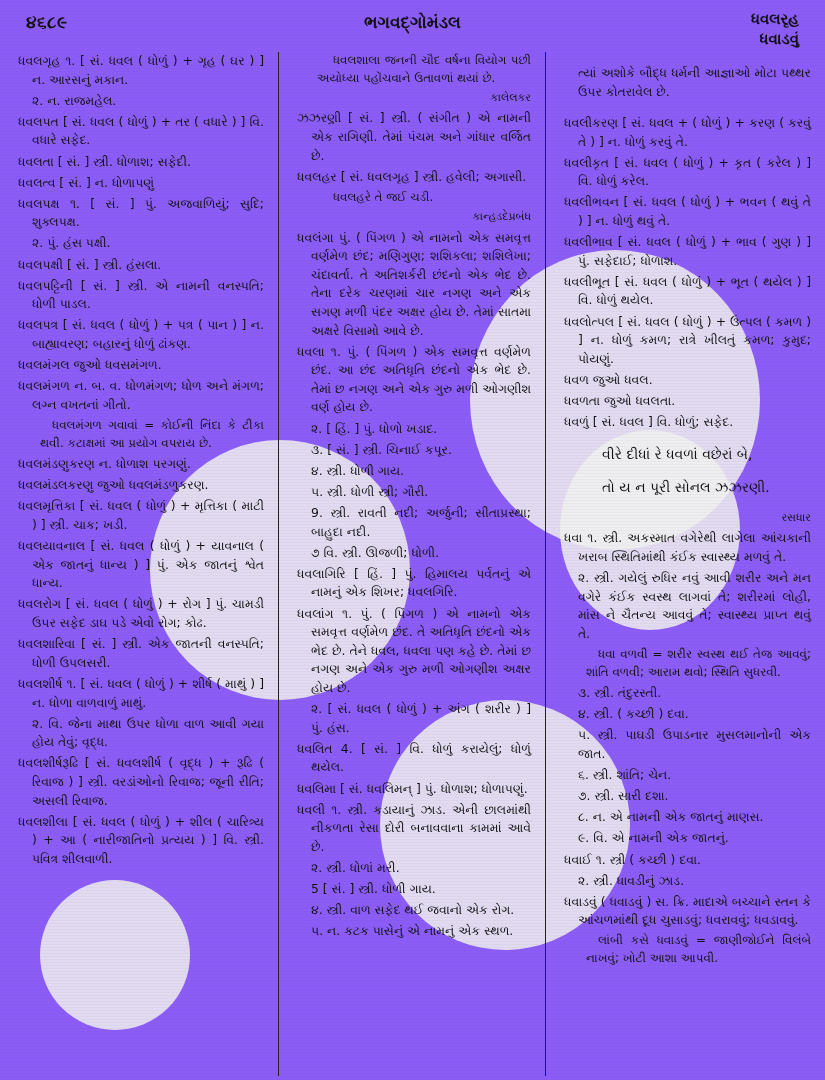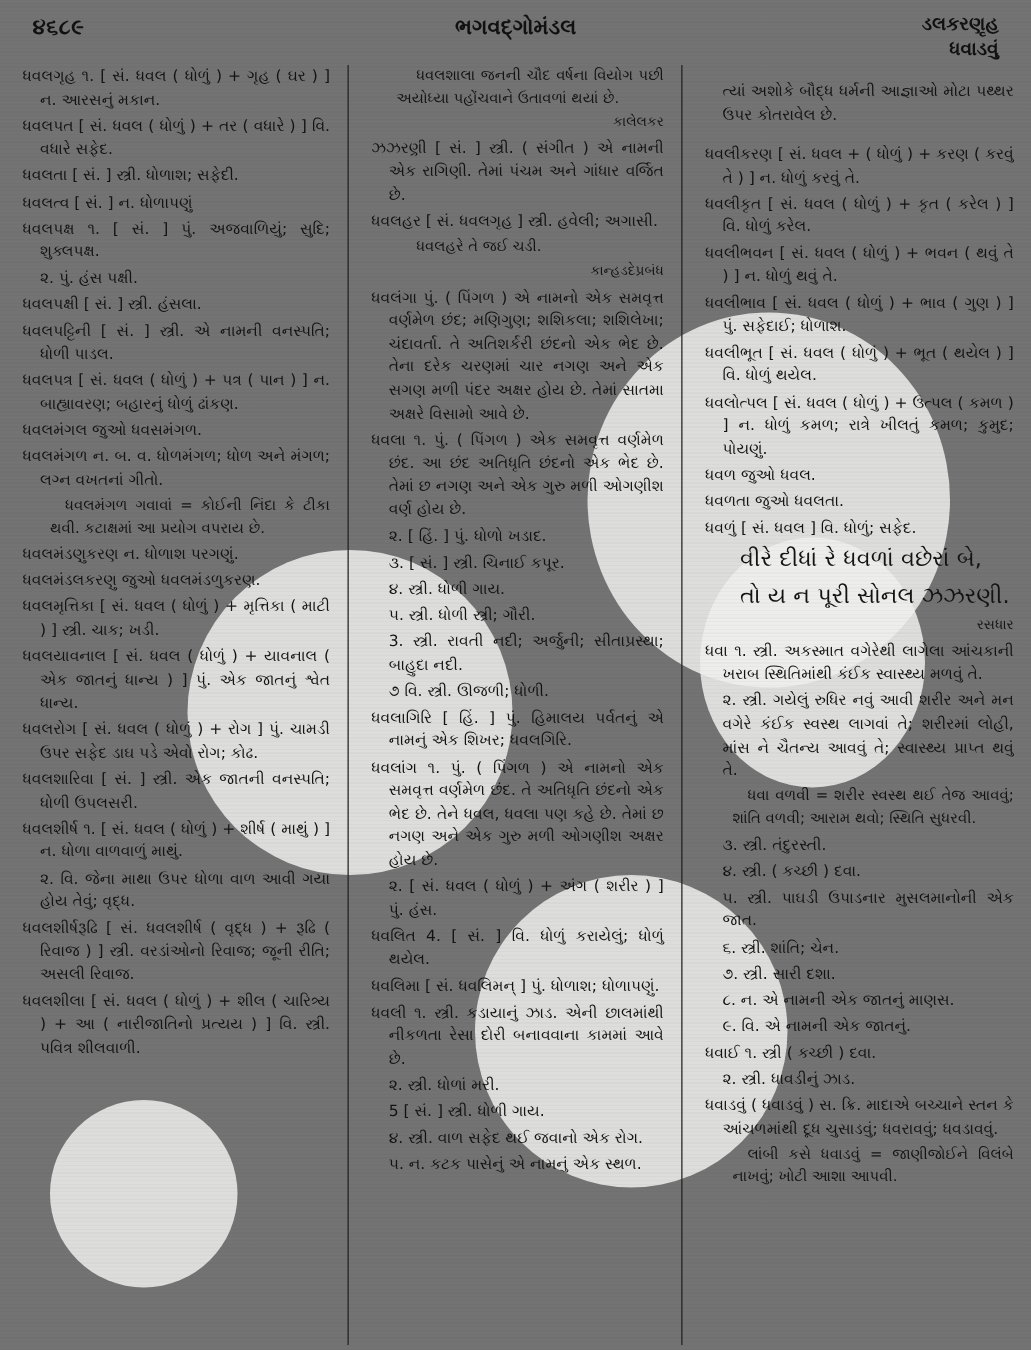--- a/index.html
+++ b/index.html
@@ -117,24 +117,24 @@
   
   .attrib {
     margin: 0 0 3px 0;
     text-align: right;
     font-size: 11px;
     text-indent: 0;
     padding-left: 0;
   }
   
   .verse {
-    margin: 2px;
+    margin: 12px;
     padding-left: 26px;
     text-indent: 0;
-    font-size: 18px;
+    font-size: 14px;
   }
   
   .idiom {
     margin: 0 0 2.5px 0;
     padding-left: 22px;
     text-indent: 12px;
     font-size: 11.9px;
   }
   .continued { text-indent: 0; padding-left: 14px; }
 
@@ -145,41 +145,42 @@
     pointer-events: none;
     z-index: 3;
     opacity: .05;
     background:
       repeating-linear-gradient(0deg, rgba(0,0,0,.5) 0 1px, rgba(0,0,0,0) 1px 3px);
   }
 </style>
 </head>
 <body>
 
-<div id="page" style="background: #737373; color: rgb(19, 19, 19);">
+<div id="page" style="background: #8b5cf6; color: rgb(19, 19, 19);">
 
   <div class="watermark wm1"></div>
   <div class="watermark wm2"></div>
   <div class="watermark wm3"></div>
   <div class="watermark wm4"></div>
   <div class="watermark wm5"></div>
 
   <div id="running-head">
     <div class="rh-folio">૪૬૮૯</div>
     <div class="rh-title">ભગવદ્ગોમંડલ</div>
     <div class="rh-guides">
-      <span>ડલકરણૃહ</span>
+      <span>ધવલરૃહ</span>
       <span>ધવાડવું</span>
     </div>
   </div>
 
   <div id="columns">
     <div class="col col-left">
       <div class="entries">
           <p class="entry">ધવલગૃહ ૧. [ સં. ધવલ ( ધોળું ) + ગૃહ ( ઘર ) ] ન. આરસનું મકાન.</p>
+          <p class="sense">૨. ન. રાજમહેલ.</p>
           <p class="entry">ધવલપત [ સં. ધવલ ( ધોળું ) + તર ( વધારે ) ] વિ. વધારે સફેદ.</p>
           <p class="entry">ધવલતા [ સં. ] સ્ત્રી. ધોળાશ; સફેદી.</p>
           <p class="entry">ધવલત્વ [ સં. ] ન. ધોળાપણું</p>
           <p class="entry">ધવલપક્ષ ૧. [ સં. ] પું. અજવાળિયું; સુદિ; શુક્લપક્ષ.</p>
           <p class="sense">૨. પું. હંસ પક્ષી.</p>
           <p class="entry">ધવલપક્ષી [ સં. ] સ્ત્રી. હંસલા.</p>
           <p class="entry">ધવલપટ્ટિની [ સં. ] સ્ત્રી. એ નામની વનસ્પતિ; ધોળી પાડલ.</p>
           <p class="entry">ધવલપત્ર [ સં. ધવલ ( ધોળું ) + પત્ર ( પાન ) ] ન. બાહ્યાવરણ; બહારનું ધોળું ઢાંકણ.</p>
           <p class="entry">ધવલમંગલ જુઓ ધવસમંગળ.</p>
           <p class="entry">ધવલમંગળ ન. બ. વ. ધોળમંગળ; ધોળ અને મંગળ; લગ્ન વખતનાં ગીતો.</p>
@@ -203,21 +204,21 @@
           <p class="entry">ઝઝરણ્રી [ સં. ] સ્ત્રી. ( સંગીત ) એ નામની એક રાગિણી. તેમાં પંચમ અને ગાંધાર વર્જિત છે.</p>
           <p class="entry">ધવલહર [ સં. ધવલગૃહ ] સ્ત્રી. હવેલી; અગાસી.</p>
           <p class="quote">ધવલહરે તે જઈ ચડી.</p>
           <p class="attrib">કાન્હડદેપ્રબંધ</p>
           <p class="entry">ધવલંગા પું. ( પિંગળ ) એ નામનો એક સમવૃત્ત વર્ણમેળ છંદ; મણિગુણ; શશિકલા; શશિલેખા; ચંદાવર્તા. તે અતિશર્કરી છંદનો એક ભેદ છે. તેના દરેક ચરણમાં ચાર નગણ અને એક સગણ મળી પંદર અક્ષર હોય છે. તેમાં સાતમા અક્ષરે વિસામો આવે છે.</p>
           <p class="entry">ધવલા ૧. પું. ( પિંગળ ) એક સમવૃત્ત વર્ણમેળ છંદ. આ છંદ અતિધૃતિ છંદનો એક ભેદ છે. તેમાં છ નગણ અને એક ગુરુ મળી ઓગણીશ વર્ણ હોય છે.</p>
           <p class="sense">૨. [ હિં. ] પું. ધોળો ખડાદ.</p>
           <p class="sense">૩. [ સં. ] સ્ત્રી. ચિનાઈ કપૂર.</p>
           <p class="sense">૪. સ્ત્રી. ધોળી ગાય.</p>
           <p class="sense">૫. સ્ત્રી. ધોળી સ્ત્રી; ગૌરી.</p>
-          <p class="sense">3. સ્ત્રી. રાવતી નદી; અર્જુની; સીતાપ્રસ્થા; બાહુદા નદી.</p>
+          <p class="sense">9. સ્ત્રી. રાવતી નદી; અર્જુની; સીતાપ્રસ્થા; બાહુદા નદી.</p>
           <p class="sense">૭ વિ. સ્ત્રી. ઊજળી; ધોળી.</p>
           <p class="entry">ધવલાગિરિ [ હિં. ] પું. હિમાલય પર્વતનું એ નામનું એક શિખર; ધવલગિરિ.</p>
           <p class="entry">ધવલાંગ ૧. પું. ( પિંગળ ) એ નામનો એક સમવૃત્ત વર્ણમેળ છંદ. તે અતિધૃતિ છંદનો એક ભેદ છે. તેને ધવલ, ધવલા પણ કહે છે. તેમાં છ નગણ અને એક ગુરુ મળી ઓગણીશ અક્ષર હોય છે.</p>
           <p class="sense">૨. [ સં. ધવલ ( ધોળું ) + અંગ ( શરીર ) ] પું. હંસ.</p>
           <p class="entry">ધવલિત 4. [ સં. ] વિ. ધોળું કરાયેલું; ધોળું થયેલ.</p>
           <p class="entry">ધવલિમા [ સં. ધવલિમન્ ] પું. ધોળાશ; ધોળાપણું.</p>
           <p class="entry">ધવલી ૧. સ્ત્રી. કડાયાનું ઝાડ. એની છાલમાંથી નીકળતા રેસા દોરી બનાવવાના કામમાં આવે છે.</p>
           <p class="sense">૨. સ્ત્રી. ધોળાં મરી.</p>
           <p class="sense">5 [ સં. ] સ્ત્રી. ધોળી ગાય.</p>
           <p class="sense">૪. સ્ત્રી. વાળ સફેદ થઈ જવાનો એક રોગ.</p>

